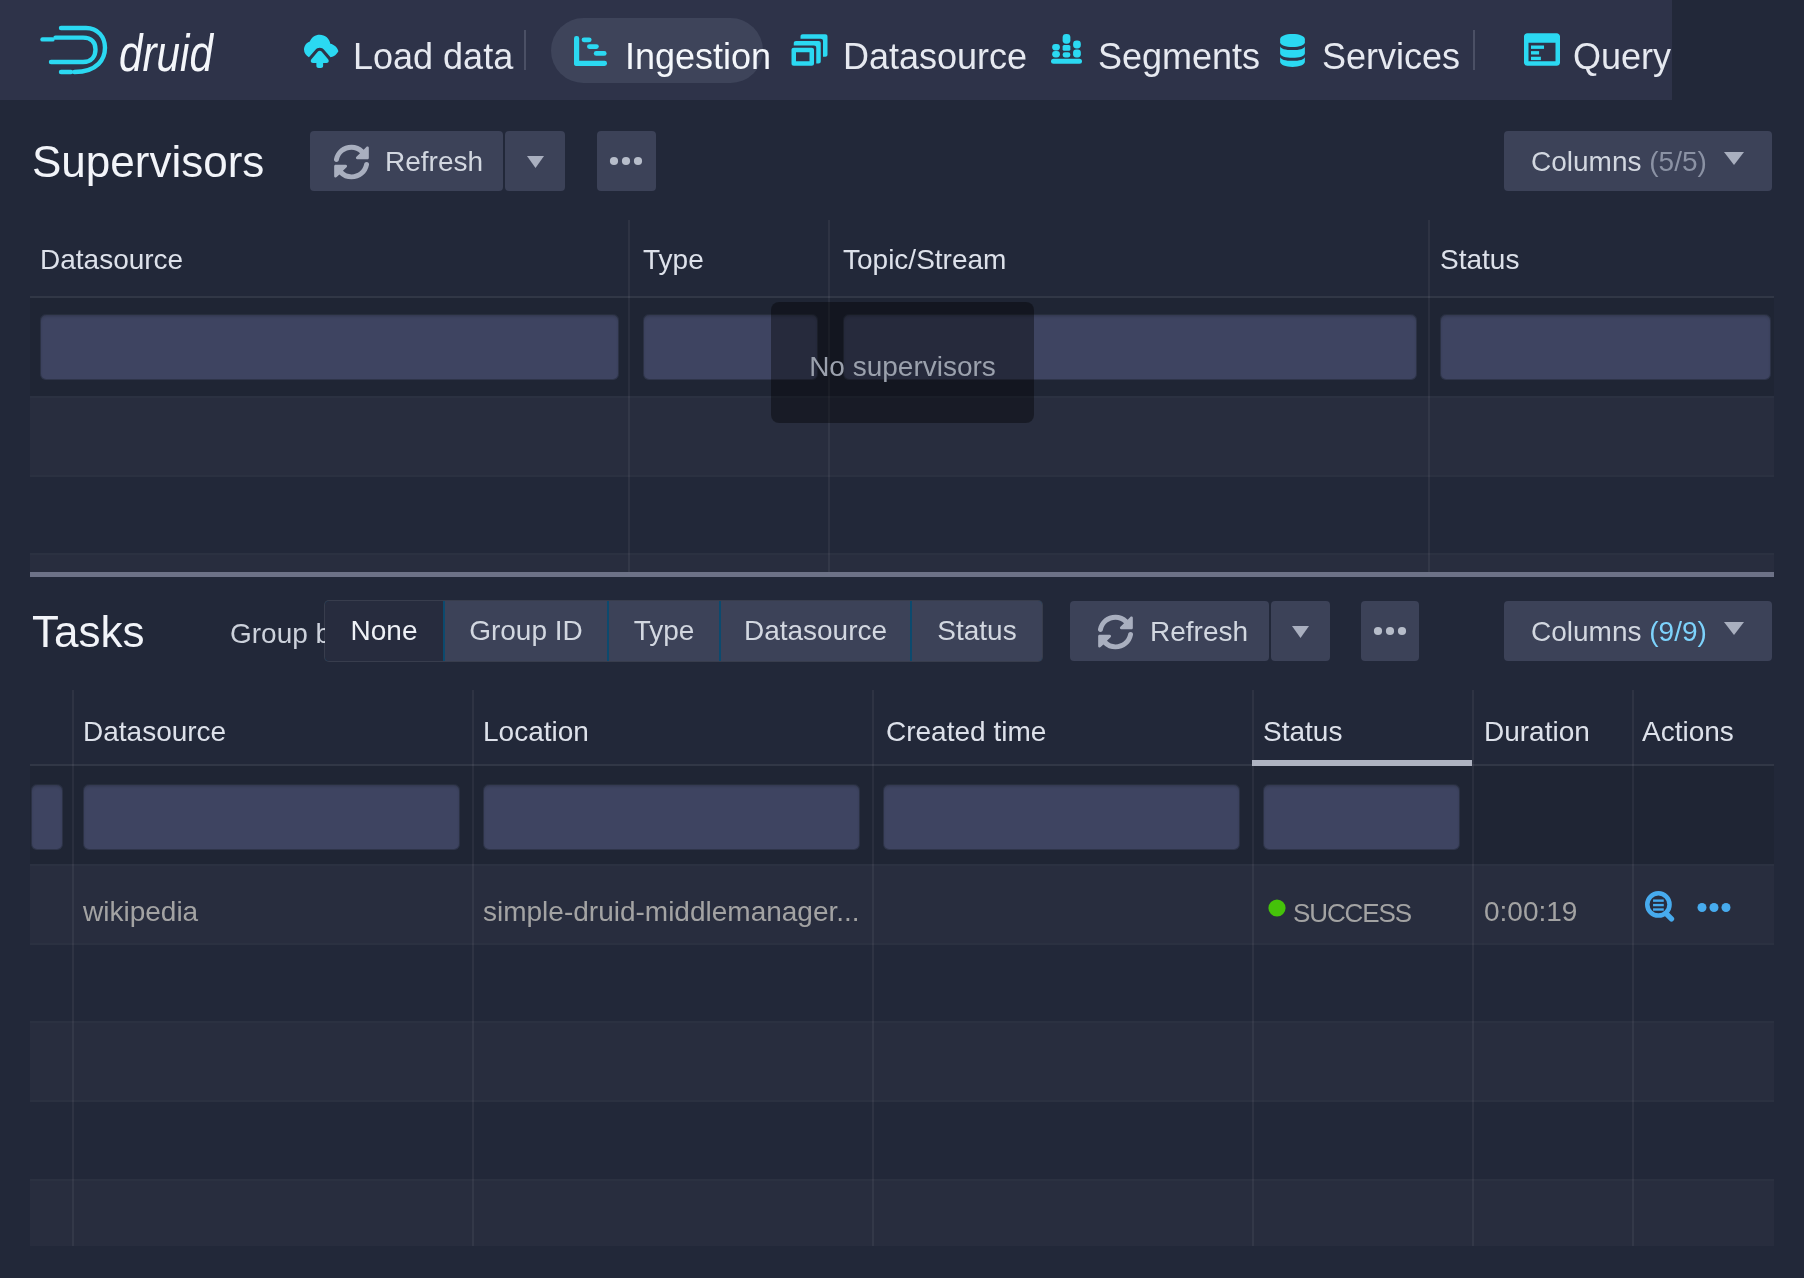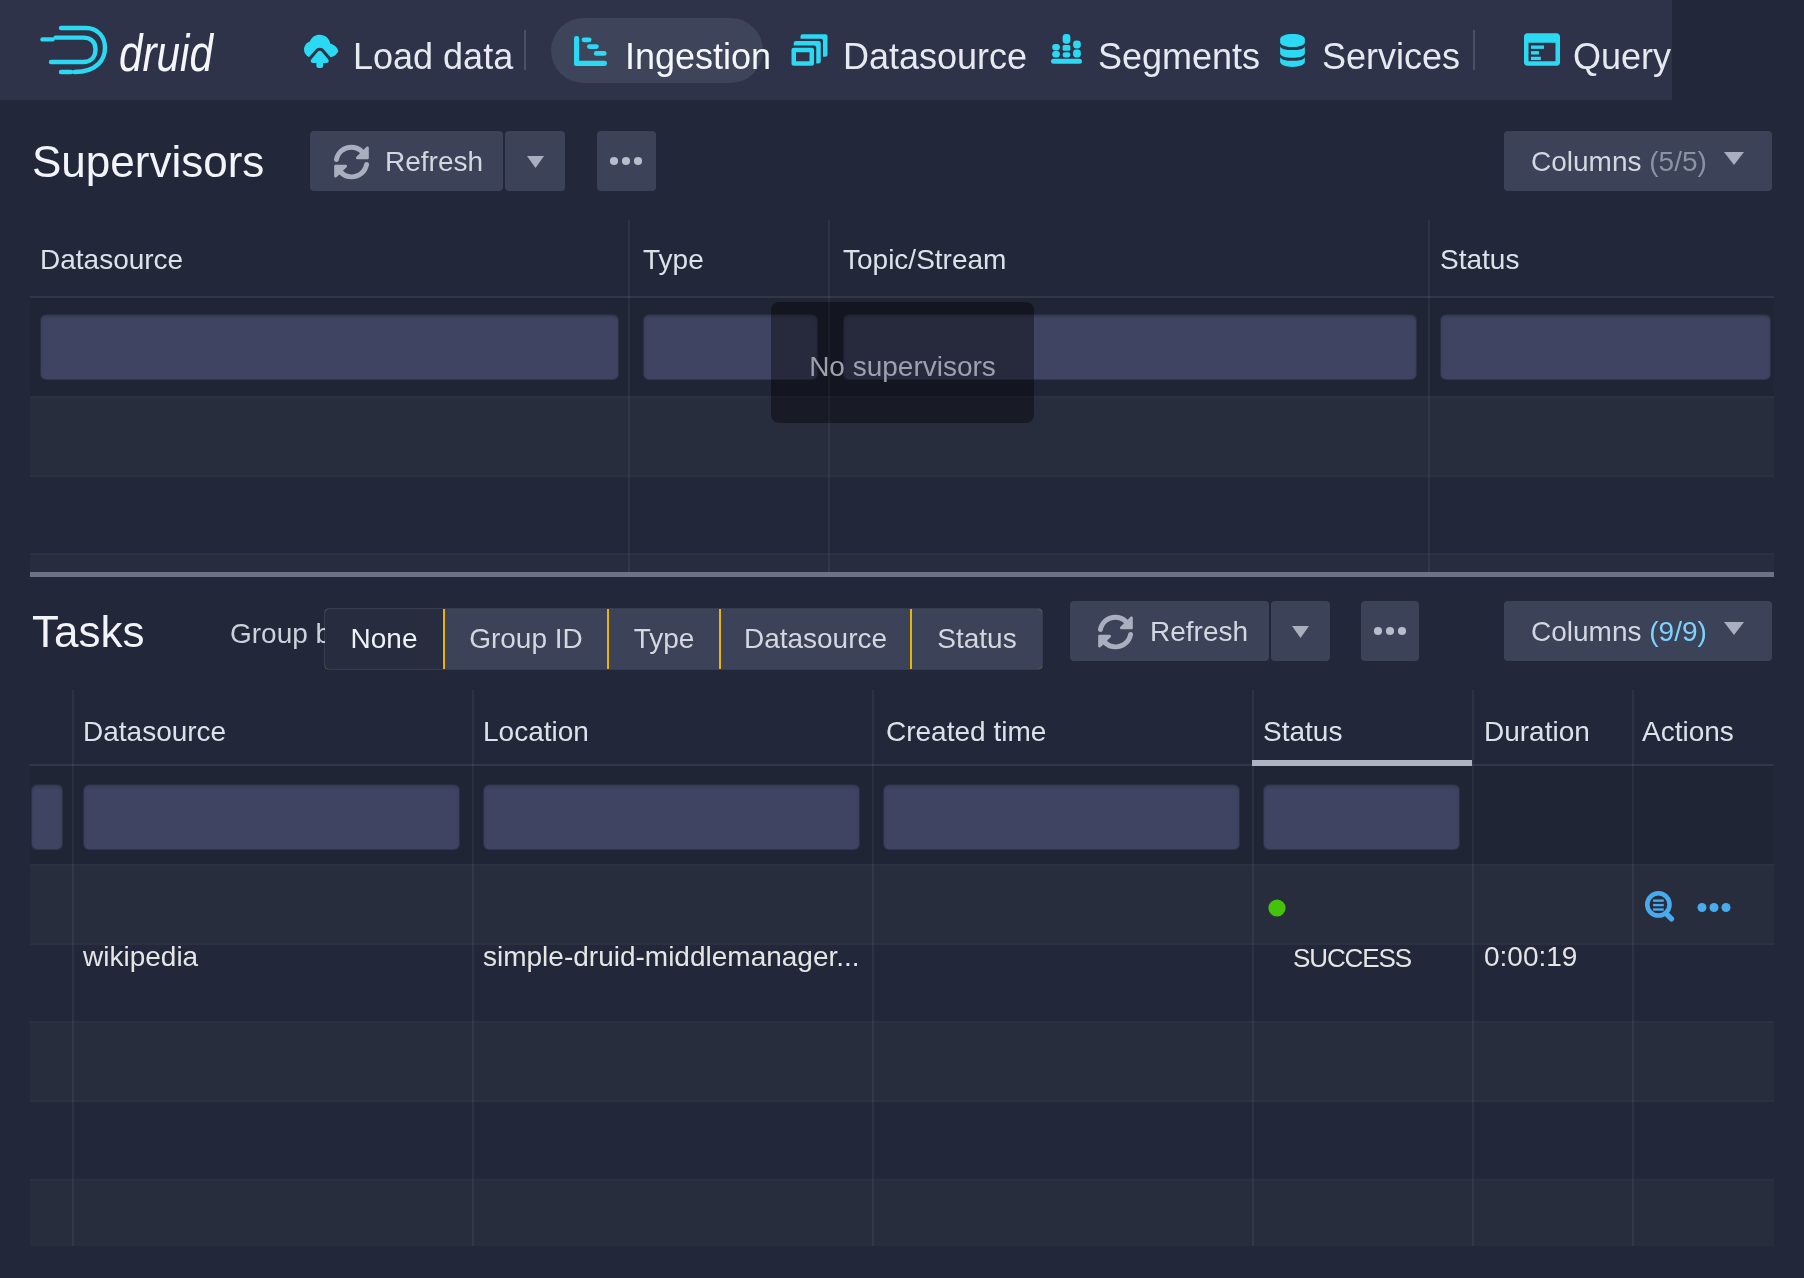--- a/index.html
+++ b/index.html
@@ -17,21 +17,21 @@
   .h1 { position:absolute; font-size:44px; color:#f2f4f9; }
   .btn { position:absolute; background:#3c4258; border-radius:4px; color:#d2d7e0; font-size:28px; }
 
   
   .colline { position:absolute; width:2px; background:rgba(255,255,255,0.055); }
   .rowline { position:absolute; height:2px; background:rgba(255,255,255,0.045); }
   .hcell { position:absolute; font-size:28px; color:#dde1ea; }
   .finput { position:absolute; height:66px; background:#3e4461; border-radius:6px;
             box-shadow: inset 0 0 0 1px rgba(16,22,26,0.3), inset 0 2px 3px rgba(16,22,26,0.3); }
   .oddrow { position:absolute; background:rgba(255,255,255,0.028); }
-  .cell { position:absolute; font-size:28px; color:#e5e5e5; white-space:nowrap;margin-top:45px; }
+  .cell { position:absolute; font-size:28px; color:#a3a3a3; white-space:nowrap; }
 </style>
 </head>
 <body>
 
 <div id="nav">
   <svg class="abs" style="left:40px; top:25px;" width="70" height="52" viewBox="0 0 70 52" fill="none" stroke="#2bd9f2" stroke-width="4.4" stroke-linecap="round">
     <path d="M21 3 H46 C58 3 65 12 65 22.8 C65 33.5 58 47 34.5 47"></path>
     <path d="M15.5 12.6 H43 C52 12.6 55.5 18 55.5 24.4 C55.5 30.8 52 37 43 37 H11"></path>
     <path d="M2.5 14.4 H12.5"></path>
     <path d="M21 47 H31"></path>
@@ -146,21 +146,21 @@
 
   <div class="abs" style="left:741px; top:82px; width:263px; height:121px; border-radius:8px; background:rgba(0,0,0,0.38);"></div>
   <div class="abs" style="left:741px; top:131px; width:263px; text-align:center; font-size:28px; color:#9ba1ad;">No supervisors</div>
 </div>
 
 <div class="abs" style="left:30px; top:572px; width:1744px; height:5px; background:#6d7287;"></div>
 
 <div class="h1" style="left:32px; top:607px;">Tasks</div>
 <div class="abs" style="left:185px; top:618px; font-size:28px; color:#ccd1db;margin-left:45px;">Group by</div>
 
-<div class="abs" style="left:325px; top:601px; width:717px; height:60px; border-radius:4px; background:#eab308; box-shadow:0 0 0 1px rgba(255,255,255,0.10);margin-top:8px;">
+<div class="abs" style="left:325px; top:601px; width:717px; height:60px; border-radius:4px; background:#0c4a6e; box-shadow:0 0 0 1px rgba(255,255,255,0.10);">
   <div class="abs" style="left:0; top:0; width:118px; height:60px; background:#272c3e; border-radius:4px 0 0 4px; text-align:center; line-height:60px; font-size:28px; color:#eef1f6;">None</div>
   <div class="abs" style="left:120px; top:0; width:162px; height:60px; background:#3c4258; text-align:center; line-height:60px; font-size:28px; color:#d2d7e0;">Group ID</div>
   <div class="abs" style="left:284px; top:0; width:110px; height:60px; background:#3c4258; text-align:center; line-height:60px; font-size:28px; color:#d2d7e0;">Type</div>
   <div class="abs" style="left:396px; top:0; width:189px; height:60px; background:#3c4258; text-align:center; line-height:60px; font-size:28px; color:#d2d7e0;">Datasource</div>
   <div class="abs" style="left:587px; top:0; width:130px; height:60px; background:#3c4258; border-radius:0 4px 4px 0; text-align:center; line-height:60px; font-size:28px; color:#d2d7e0;">Status</div>
 </div>
 
 <div class="btn" style="left:1070px; top:601px; width:199px; height:60px;"></div>
 <svg class="abs" style="left:1097px; top:614px;" width="37" height="36" viewBox="0 0 16 16" fill="#a9afbf">
   <path id="r1097" d="M8 2.5 C5.2 2.5 2.9 4.4 2.4 7 C2.3 7.6 1.8 8 1.3 8 C0.6 8 0.1 7.4 0.2 6.8 C0.9 3 4.1 0.3 8 0.3 C10.1 0.3 12 1.1 13.4 2.5 L14.6 1.3 C15 0.9 15.7 1.2 15.7 1.7 V6.2 C15.7 6.5 15.4 6.8 15.1 6.8 H10.6 C10 6.8 9.7 6.1 10.2 5.7 L11.8 4.1 C10.8 3.1 9.5 2.5 8 2.5 Z"></path>

